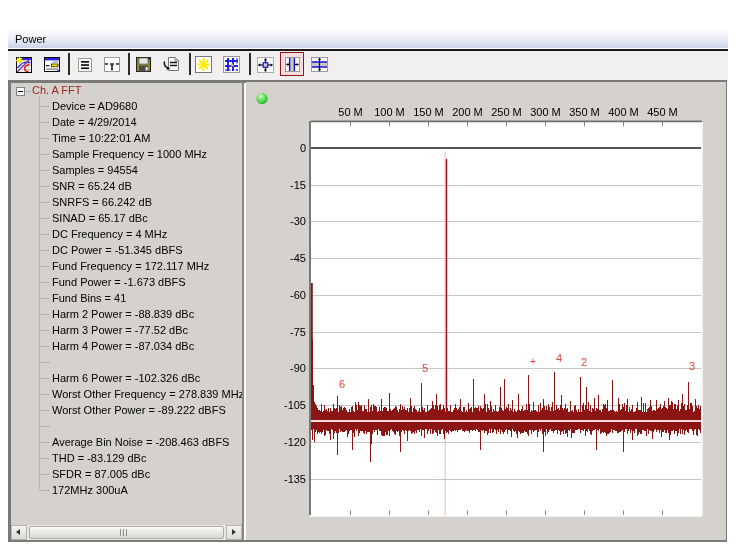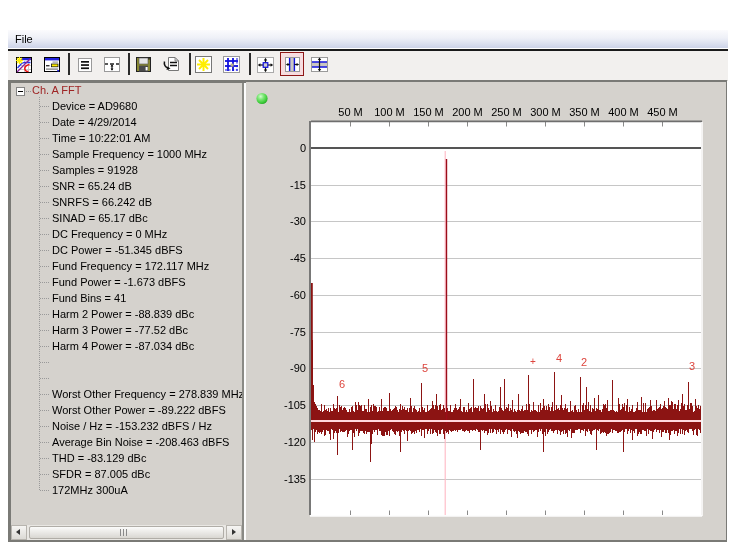--- a/index.html
+++ b/index.html
@@ -2,21 +2,21 @@
 <html><head><meta charset="utf-8"><style>
 html,body{margin:0;padding:0;width:736px;height:552px;background:#fff;
 font-family:"Liberation Sans",sans-serif;overflow:hidden}
 #app{position:absolute;left:0;top:0;width:736px;height:552px}
 .trow{position:absolute;font-size:11px;line-height:14px;color:#000;white-space:nowrap}
 </style></head><body>
 <div id="app">
 
 <div style="position:absolute;left:8px;top:30px;width:720px;height:18px;
 background:linear-gradient(180deg,#fbfbfd 0%,#eef0f7 45%,#ccd3e8 100%)">
-<div style="position:absolute;left:7px;top:3px;font-size:11px;color:#000">File</div>
+<div style="position:absolute;left:7px;top:3px;font-size:11px;color:#000">Power</div>
 </div>
 <div style="position:absolute;left:8px;top:48.5px;width:720px;height:2px;background:#1a1a1a"></div>
 
 <div style="position:absolute;left:8px;top:50.5px;width:720px;height:29px;background:#f2f0ee;border-bottom:1px solid #d8d5d0"></div>
 <div style="position:absolute;left:68px;top:53px;width:2px;height:22px;background:#2b2b2b"></div>
     <div style="position:absolute;left:128px;top:53px;width:2px;height:22px;background:#2b2b2b"></div>
     <div style="position:absolute;left:189px;top:53px;width:2px;height:22px;background:#2b2b2b"></div>
     <div style="position:absolute;left:249px;top:53px;width:2px;height:22px;background:#2b2b2b"></div>
 <svg style="position:absolute;left:16px;top:57px" width="16" height="16" viewBox="0 0 16 16">
 <rect x="0.5" y="0.5" width="15" height="15" fill="#fff" stroke="#000"></rect>
@@ -159,51 +159,51 @@
       <div style="position:absolute;left:28.5px;top:14.5px;width:0;height:393px;border-left:1px dotted #999"></div>
       <div style="position:absolute;left:29.5px;top:23.5px;width:9px;height:0;border-top:1px dotted #999"></div>
       <div class="trow" style="left:41.5px;top:16.5px">Device = AD9680</div>
       <div style="position:absolute;left:29.5px;top:39.5px;width:9px;height:0;border-top:1px dotted #999"></div>
       <div class="trow" style="left:41.5px;top:32.5px">Date = 4/29/2014</div>
       <div style="position:absolute;left:29.5px;top:55.5px;width:9px;height:0;border-top:1px dotted #999"></div>
       <div class="trow" style="left:41.5px;top:48.5px">Time = 10:22:01 AM</div>
       <div style="position:absolute;left:29.5px;top:71.5px;width:9px;height:0;border-top:1px dotted #999"></div>
       <div class="trow" style="left:41.5px;top:64.5px">Sample Frequency = 1000 MHz</div>
       <div style="position:absolute;left:29.5px;top:87.5px;width:9px;height:0;border-top:1px dotted #999"></div>
-      <div class="trow" style="left:41.5px;top:80.5px">Samples = 91928</div>
+      <div class="trow" style="left:41.5px;top:80.5px">Samples = 94554</div>
       <div style="position:absolute;left:29.5px;top:103.5px;width:9px;height:0;border-top:1px dotted #999"></div>
       <div class="trow" style="left:41.5px;top:96.5px">SNR = 65.24 dB</div>
       <div style="position:absolute;left:29.5px;top:119.5px;width:9px;height:0;border-top:1px dotted #999"></div>
       <div class="trow" style="left:41.5px;top:112.5px">SNRFS = 66.242 dB</div>
       <div style="position:absolute;left:29.5px;top:135.5px;width:9px;height:0;border-top:1px dotted #999"></div>
       <div class="trow" style="left:41.5px;top:128.5px">SINAD = 65.17 dBc</div>
       <div style="position:absolute;left:29.5px;top:151.5px;width:9px;height:0;border-top:1px dotted #999"></div>
-      <div class="trow" style="left:41.5px;top:144.5px">DC Frequency = 0 MHz</div>
+      <div class="trow" style="left:41.5px;top:144.5px">DC Frequency = 4 MHz</div>
       <div style="position:absolute;left:29.5px;top:167.5px;width:9px;height:0;border-top:1px dotted #999"></div>
       <div class="trow" style="left:41.5px;top:160.5px">DC Power = -51.345 dBFS</div>
       <div style="position:absolute;left:29.5px;top:183.5px;width:9px;height:0;border-top:1px dotted #999"></div>
       <div class="trow" style="left:41.5px;top:176.5px">Fund Frequency = 172.117 MHz</div>
       <div style="position:absolute;left:29.5px;top:199.5px;width:9px;height:0;border-top:1px dotted #999"></div>
       <div class="trow" style="left:41.5px;top:192.5px">Fund Power = -1.673 dBFS</div>
       <div style="position:absolute;left:29.5px;top:215.5px;width:9px;height:0;border-top:1px dotted #999"></div>
       <div class="trow" style="left:41.5px;top:208.5px">Fund Bins = 41</div>
       <div style="position:absolute;left:29.5px;top:231.5px;width:9px;height:0;border-top:1px dotted #999"></div>
       <div class="trow" style="left:41.5px;top:224.5px">Harm 2 Power = -88.839 dBc</div>
       <div style="position:absolute;left:29.5px;top:247.5px;width:9px;height:0;border-top:1px dotted #999"></div>
       <div class="trow" style="left:41.5px;top:240.5px">Harm 3 Power = -77.52 dBc</div>
       <div style="position:absolute;left:29.5px;top:263.5px;width:9px;height:0;border-top:1px dotted #999"></div>
       <div class="trow" style="left:41.5px;top:256.5px">Harm 4 Power = -87.034 dBc</div>
       <div style="position:absolute;left:29.5px;top:279.5px;width:9px;height:0;border-top:1px dotted #999"></div>
       <div style="position:absolute;left:29.5px;top:295.5px;width:9px;height:0;border-top:1px dotted #999"></div>
+      <div class="trow" style="left:41.5px;top:288.5px">Harm 6 Power = -102.326 dBc</div>
       <div style="position:absolute;left:29.5px;top:311.5px;width:9px;height:0;border-top:1px dotted #999"></div>
       <div class="trow" style="left:41.5px;top:304.5px">Worst Other Frequency = 278.839 MHz</div>
       <div style="position:absolute;left:29.5px;top:327.5px;width:9px;height:0;border-top:1px dotted #999"></div>
       <div class="trow" style="left:41.5px;top:320.5px">Worst Other Power = -89.222 dBFS</div>
       <div style="position:absolute;left:29.5px;top:343.5px;width:9px;height:0;border-top:1px dotted #999"></div>
-      <div class="trow" style="left:41.5px;top:336.5px">Noise / Hz = -153.232 dBFS / Hz</div>
       <div style="position:absolute;left:29.5px;top:359.5px;width:9px;height:0;border-top:1px dotted #999"></div>
       <div class="trow" style="left:41.5px;top:352.5px">Average Bin Noise = -208.463 dBFS</div>
       <div style="position:absolute;left:29.5px;top:375.5px;width:9px;height:0;border-top:1px dotted #999"></div>
       <div class="trow" style="left:41.5px;top:368.5px">THD = -83.129 dBc</div>
       <div style="position:absolute;left:29.5px;top:391.5px;width:9px;height:0;border-top:1px dotted #999"></div>
       <div class="trow" style="left:41.5px;top:384.5px">SFDR = 87.005 dBc</div>
       <div style="position:absolute;left:29.5px;top:407.5px;width:9px;height:0;border-top:1px dotted #999"></div>
       <div class="trow" style="left:41.5px;top:400.5px">172MHz 300uA</div>
 </div>
 

